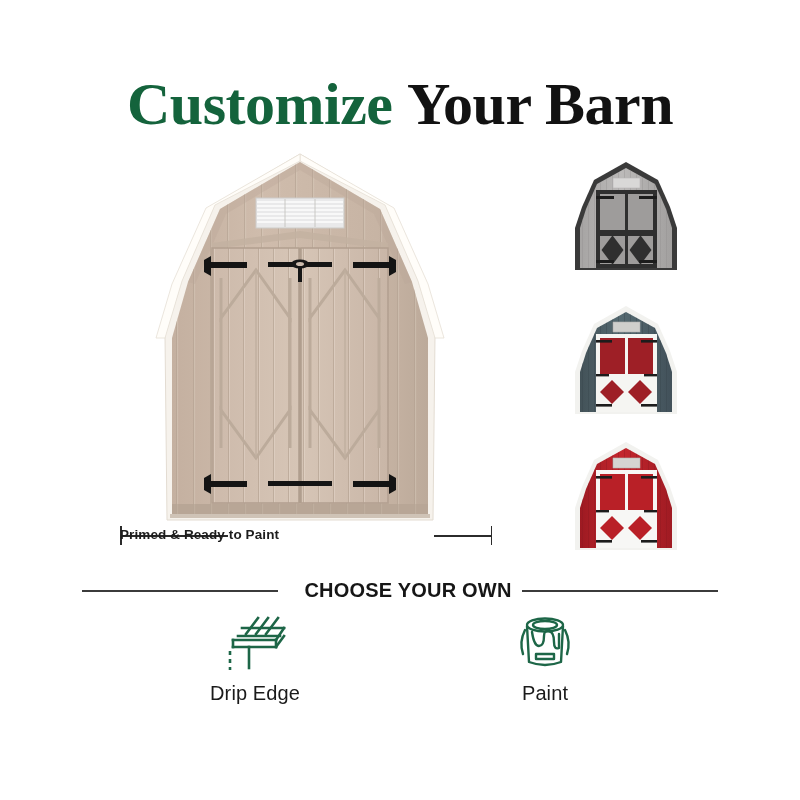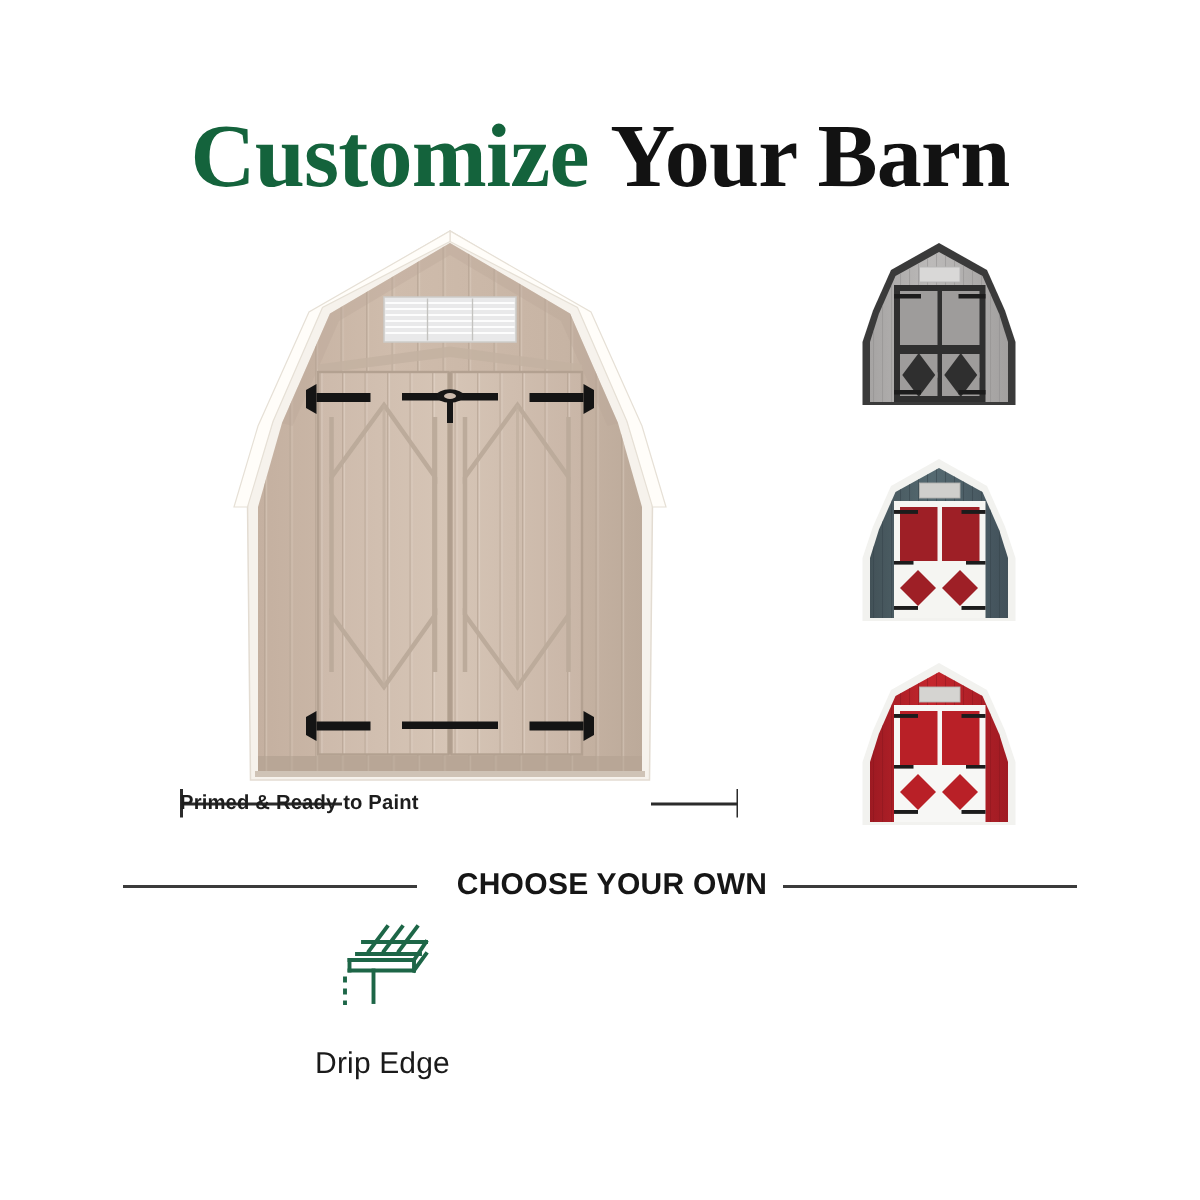--- a/index.html
+++ b/index.html
@@ -138,21 +138,21 @@
     flex-direction: column;
     align-items: center;
   }
   .feature-icon {
     width: 66px;
     height: 62px;
     display: block;
   }
   .feature-icon svg { display: block; width: 100%; height: 100%; }
   .feature-label {
-    margin-top: 24px;
+    margin-top: 8px;
     font-size: 20px;
     color: #1a1a1a;
     font-weight: normal;
     letter-spacing: 0.1px;
     white-space: nowrap;
   }
 </style>
 </head>
 <body>
 
@@ -440,15 +440,36 @@
         <g stroke="#1d6647" stroke-width="2.6" stroke-linecap="butt">
           <line x1="8" y1="39" x2="8" y2="43"></line>
           <line x1="8" y1="47" x2="8" y2="51"></line>
           <line x1="8" y1="55" x2="8" y2="58"></line>
         </g>
       </svg>
     </span>
     <span class="feature-label">Drip Edge</span>
   </div>
 
+  <div class="feature">
+    <span class="feature-icon">
+      <svg viewBox="0 0 66 62" xmlns="http://www.w3.org/2000/svg">
+        <g fill="none" stroke="#1d6647" stroke-width="2.4" stroke-linejoin="round">
+
+          <path d="M15,14 L17,50 Q33,56 49,50 L51,14"></path>
+
+          <ellipse cx="33" cy="13" rx="18" ry="6.5"></ellipse>
+          <ellipse cx="33" cy="13" rx="12" ry="4"></ellipse>
+
+          <path d="M13,18 Q7,30 11,42" stroke-linecap="round"></path>
+          <path d="M53,18 Q59,30 55,42" stroke-linecap="round"></path>
+
+          <path d="M20,20 Q22,34 27,34 Q32,34 32,24 Q32,18 37,19 Q42,20 42,30 Q42,38 47,36 L47,22" stroke-linecap="round"></path>
+
+          <rect x="24" y="42" width="18" height="5"></rect>
+        </g>
+      </svg>
+    </span>
+    <span class="feature-label">Paint</span>
+  </div>
 
 
 </div>
 
 </body></html>

